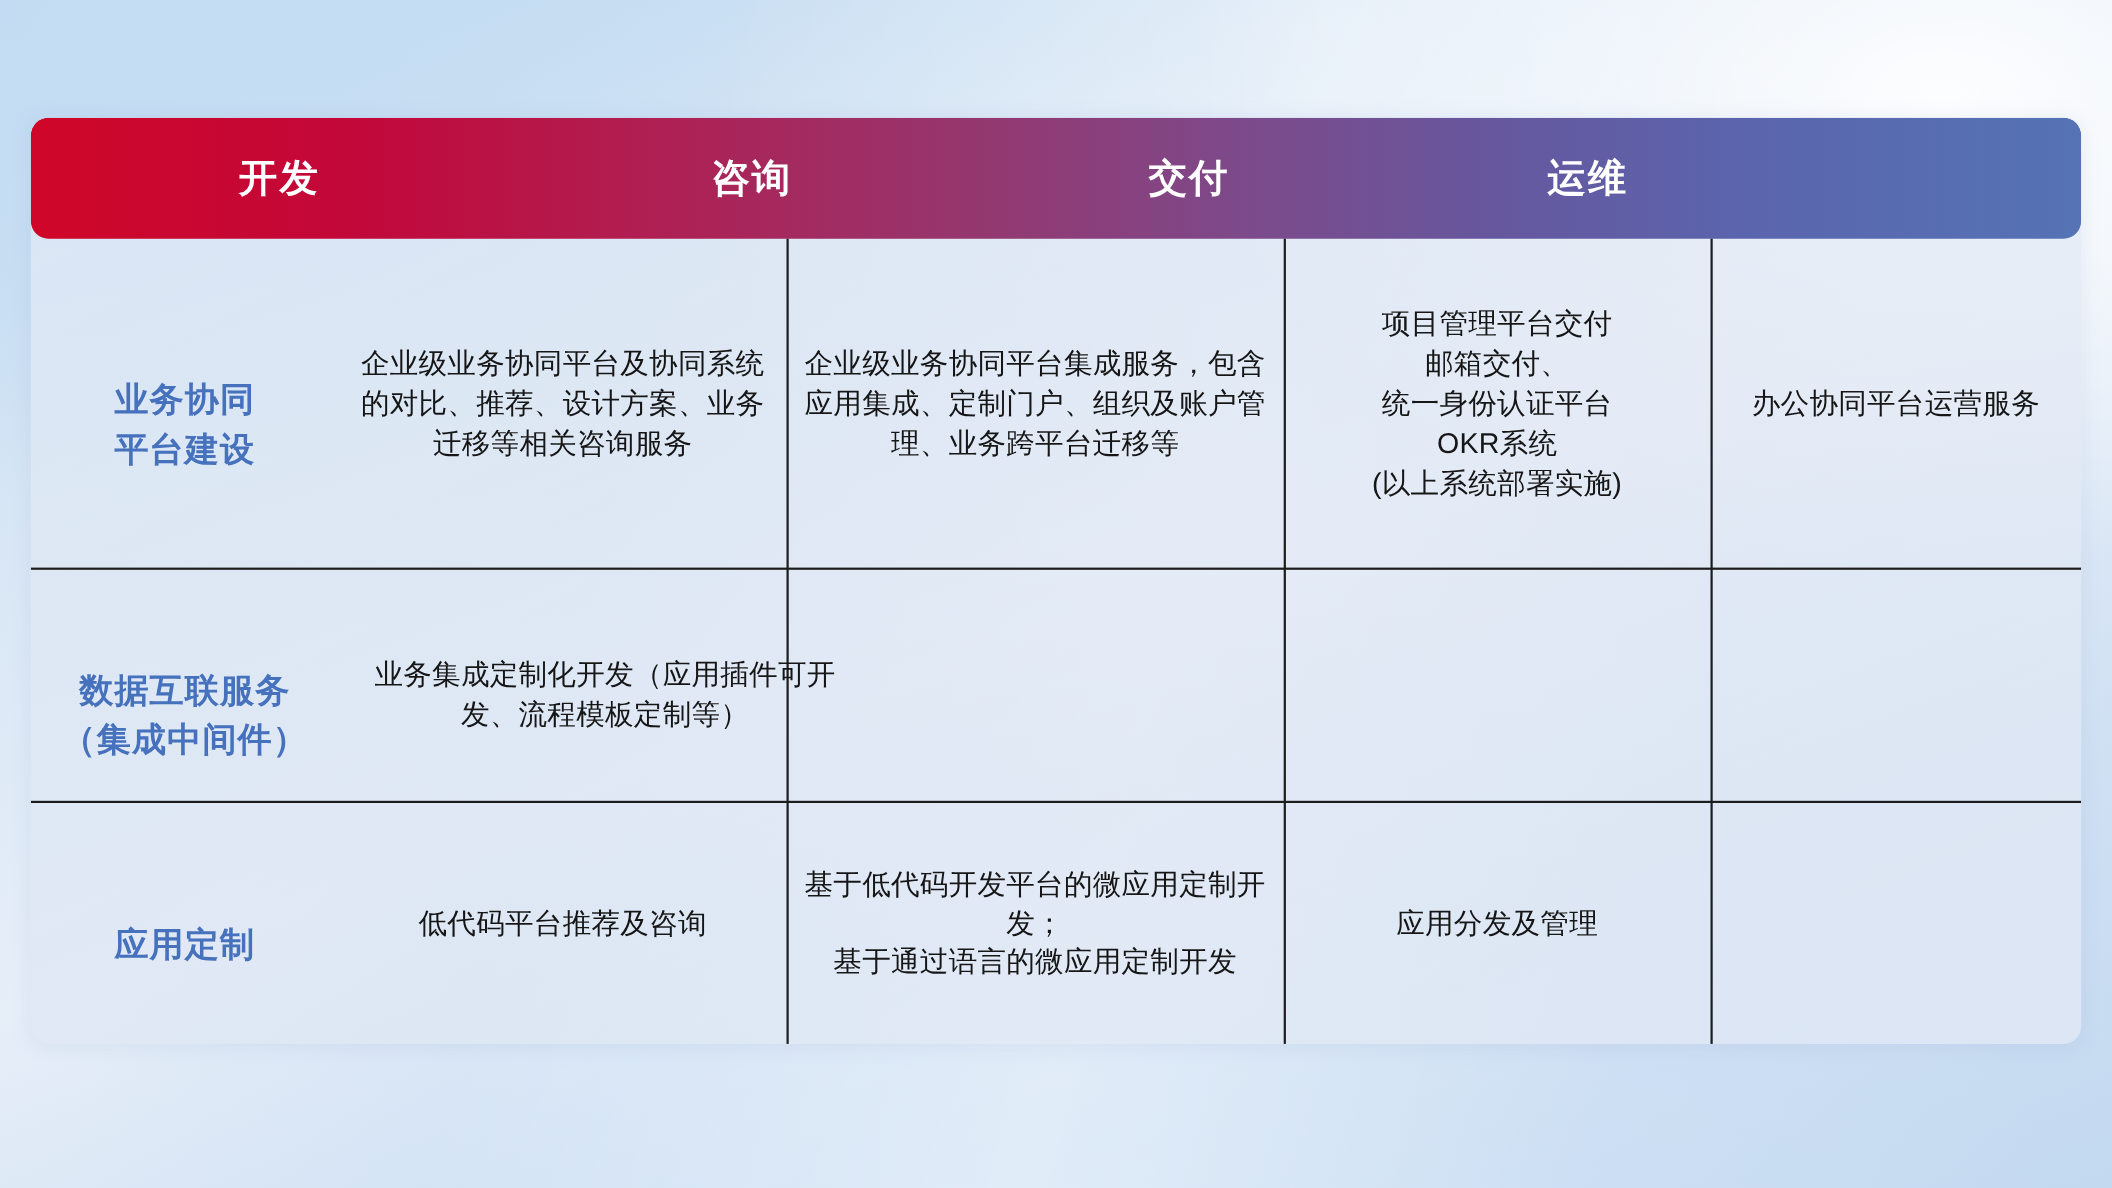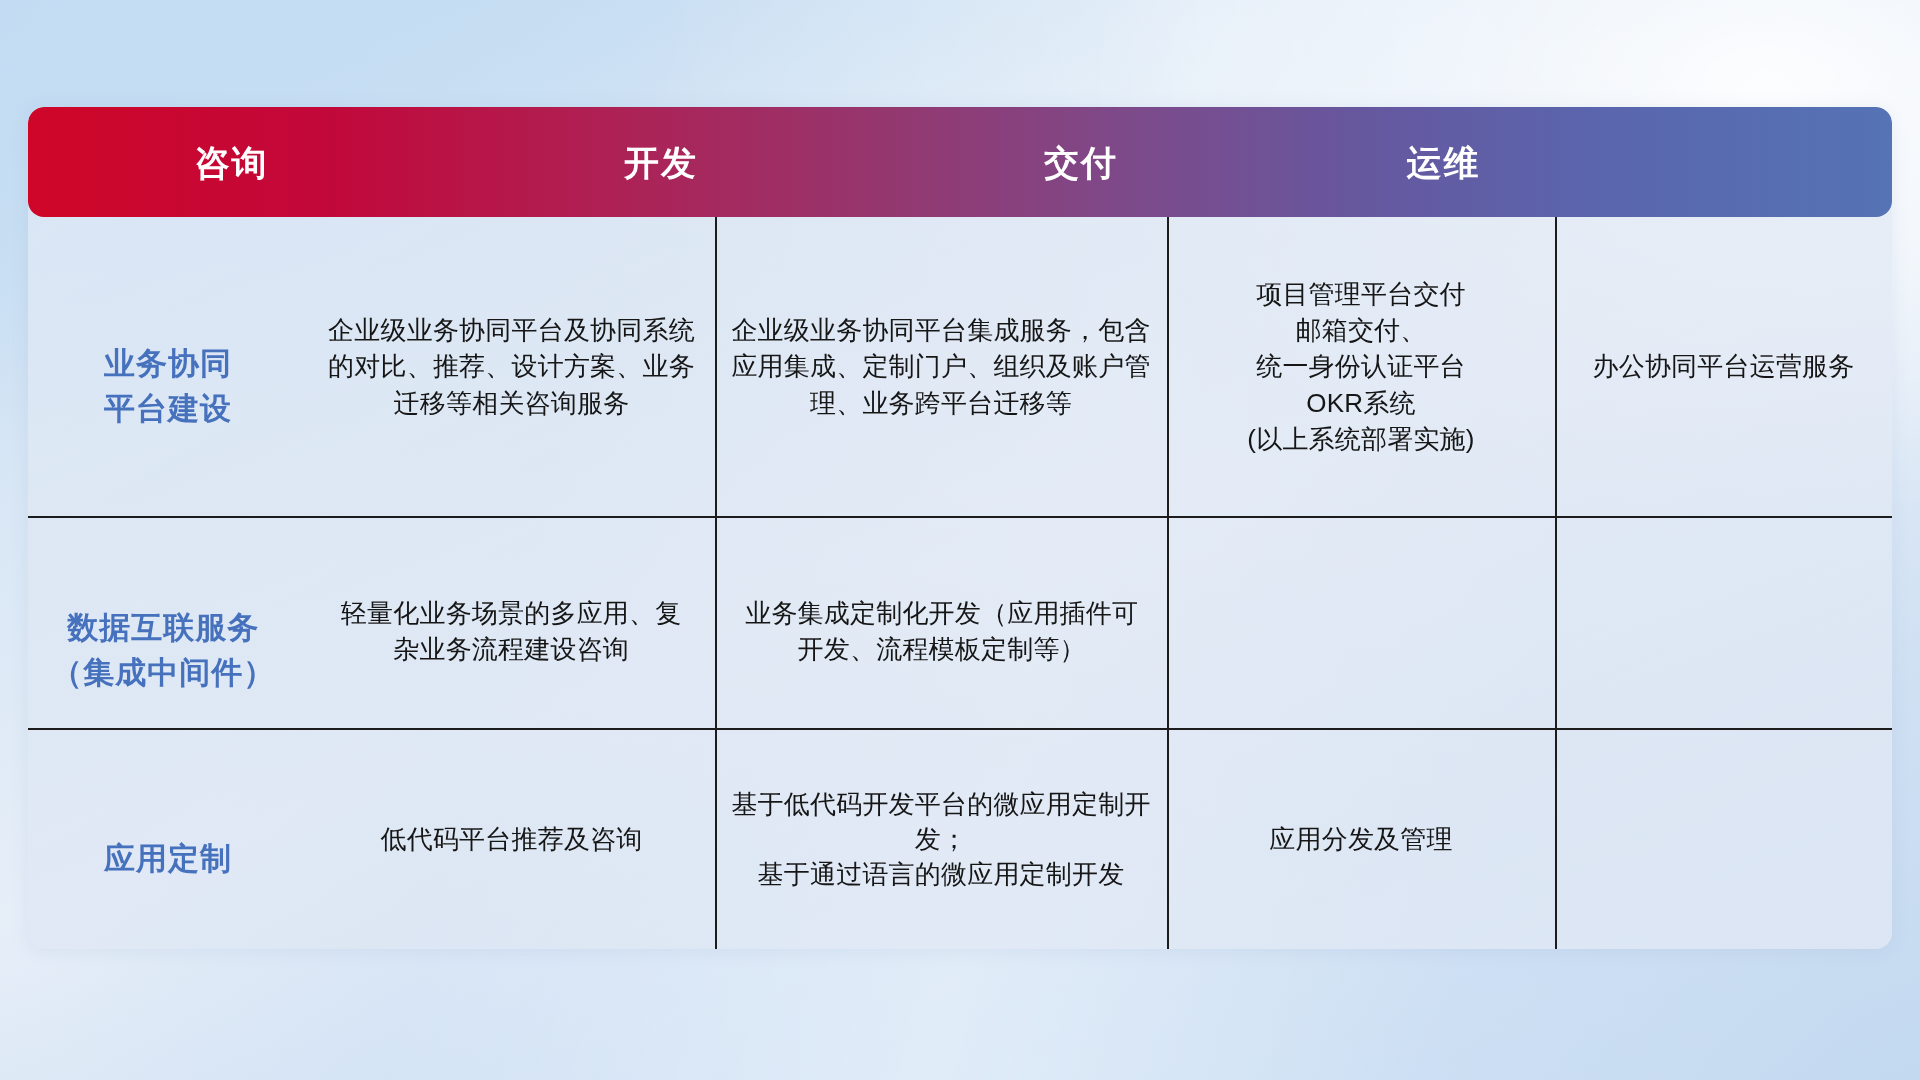--- a/index.html
+++ b/index.html
@@ -150,22 +150,22 @@
 </style>
 </head>
 <body>
 
 <div id="bg-layer"></div>
 <div id="bg-sheen"></div>
 
 <div id="table-panel">
 
   <div id="header-row">
+    <div class="hcell col3">开发</div>
     <div class="hcell col2">咨询</div>
-    <div class="hcell col3">开发</div>
     <div class="hcell col4">交付</div>
     <div class="hcell col5">运维</div>
   </div>
 
   <div id="body-grid">
 
     <div class="vline v1"></div>
     <div class="vline v2"></div>
     <div class="vline v3"></div>
 
@@ -175,21 +175,20 @@
     <div class="row r1">
       <div class="cell label-cell col1">业务协同<br>平台建设</div>
       <div class="cell text-cell  col2">企业级业务协同平台及协同系统的对比、推荐、设计方案、业务迁移等相关咨询服务</div>
       <div class="cell text-cell  col3">企业级业务协同平台集成服务，包含应用集成、定制门户、组织及账户管理、业务跨平台迁移等</div>
       <div class="cell text-cell  col4">项目管理平台交付<br>邮箱交付、<br>统一身份认证平台<br>OKR系统<br>(以上系统部署实施)</div>
       <div class="cell text-cell  col5">办公协同平台运营服务</div>
     </div>
 
     <div class="row r2">
       <div class="cell label-cell col1">数据互联服务<br>（集成中间件）</div>
-      <div class="cell text-cell  col2">轻量化业务场景的多应用、复杂业务流程建设咨询</div>
       <div class="cell text-cell  col3">业务集成定制化开发（应用插件可开发、流程模板定制等）</div>
       <div class="cell text-cell  col4"></div>
       <div class="cell text-cell  col5"></div>
     </div>
 
     <div class="row r3">
       <div class="cell label-cell col1">应用定制</div>
       <div class="cell text-cell  col2">低代码平台推荐及咨询</div>
       <div class="cell text-cell tight col3">基于低代码开发平台的微应用定制开发；<br>基于通过语言的微应用定制开发</div>
       <div class="cell text-cell  col4">应用分发及管理</div>

